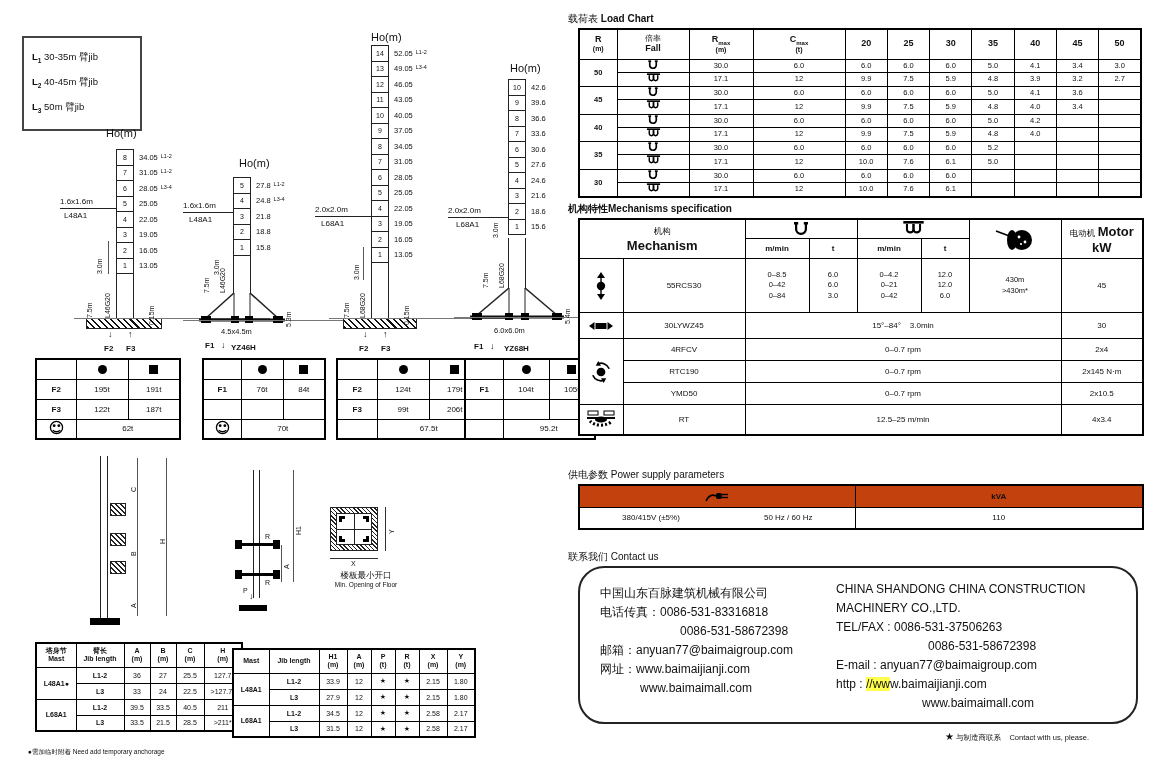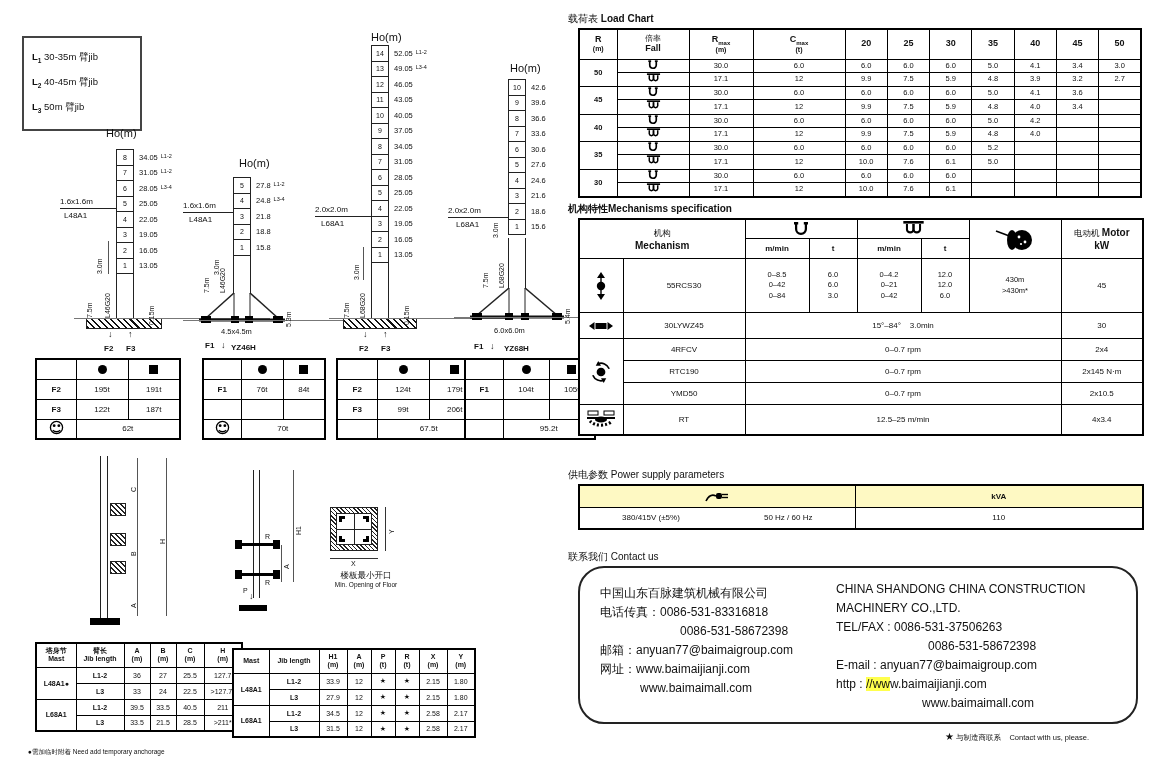--- a/index.html
+++ b/index.html
@@ -45,27 +45,27 @@
 .loadchart th,.loadchart td{border:1px solid #000;text-align:center;font-size:7.5px;padding:0;line-height:1.1}
 .loadchart thead th{height:30px;font-size:9px}
 .loadchart tbody td{height:13px}
 .loadchart .hu{font-size:7px;font-weight:bold}
 .loadchart sub{font-size:6px}
 .icell{line-height:0}
 
 .mech{position:absolute;border:2px solid #000;table-layout:fixed}
 .mech td{border:1px solid #000;text-align:center;font-size:8px;padding:1px 2px}
 .mech .hd{font-size:8.5px}
-.mech .hd b{font-size:10px}
+.mech .hd b{font-size:13px}
 .mech .pre{white-space:pre}
 .mech .small{font-size:7.5px;line-height:1.35}
 
 .power{position:absolute;border:2px solid #000;table-layout:fixed}
 .power td{border:1px solid #000;text-align:center;font-size:8px;height:22px}
-.power .ph{background:#fef9c3}
+.power .ph{background:#c2410c}
 .power .vrow{display:flex;justify-content:space-around;align-items:center}
 
 .cbox{position:absolute;border:2px solid #222;border-radius:26px;background:#fff}
 .ccol{position:absolute;font-size:12px;line-height:19px;white-space:nowrap}
 .ind1{padding-left:80px}
 .ind2{padding-left:40px}
 .ind3{padding-left:92px}
 .ind4{padding-left:86px}
 .hl{background:#ffff4d}
 .star-note{position:absolute;font-size:7.5px;white-space:pre}

